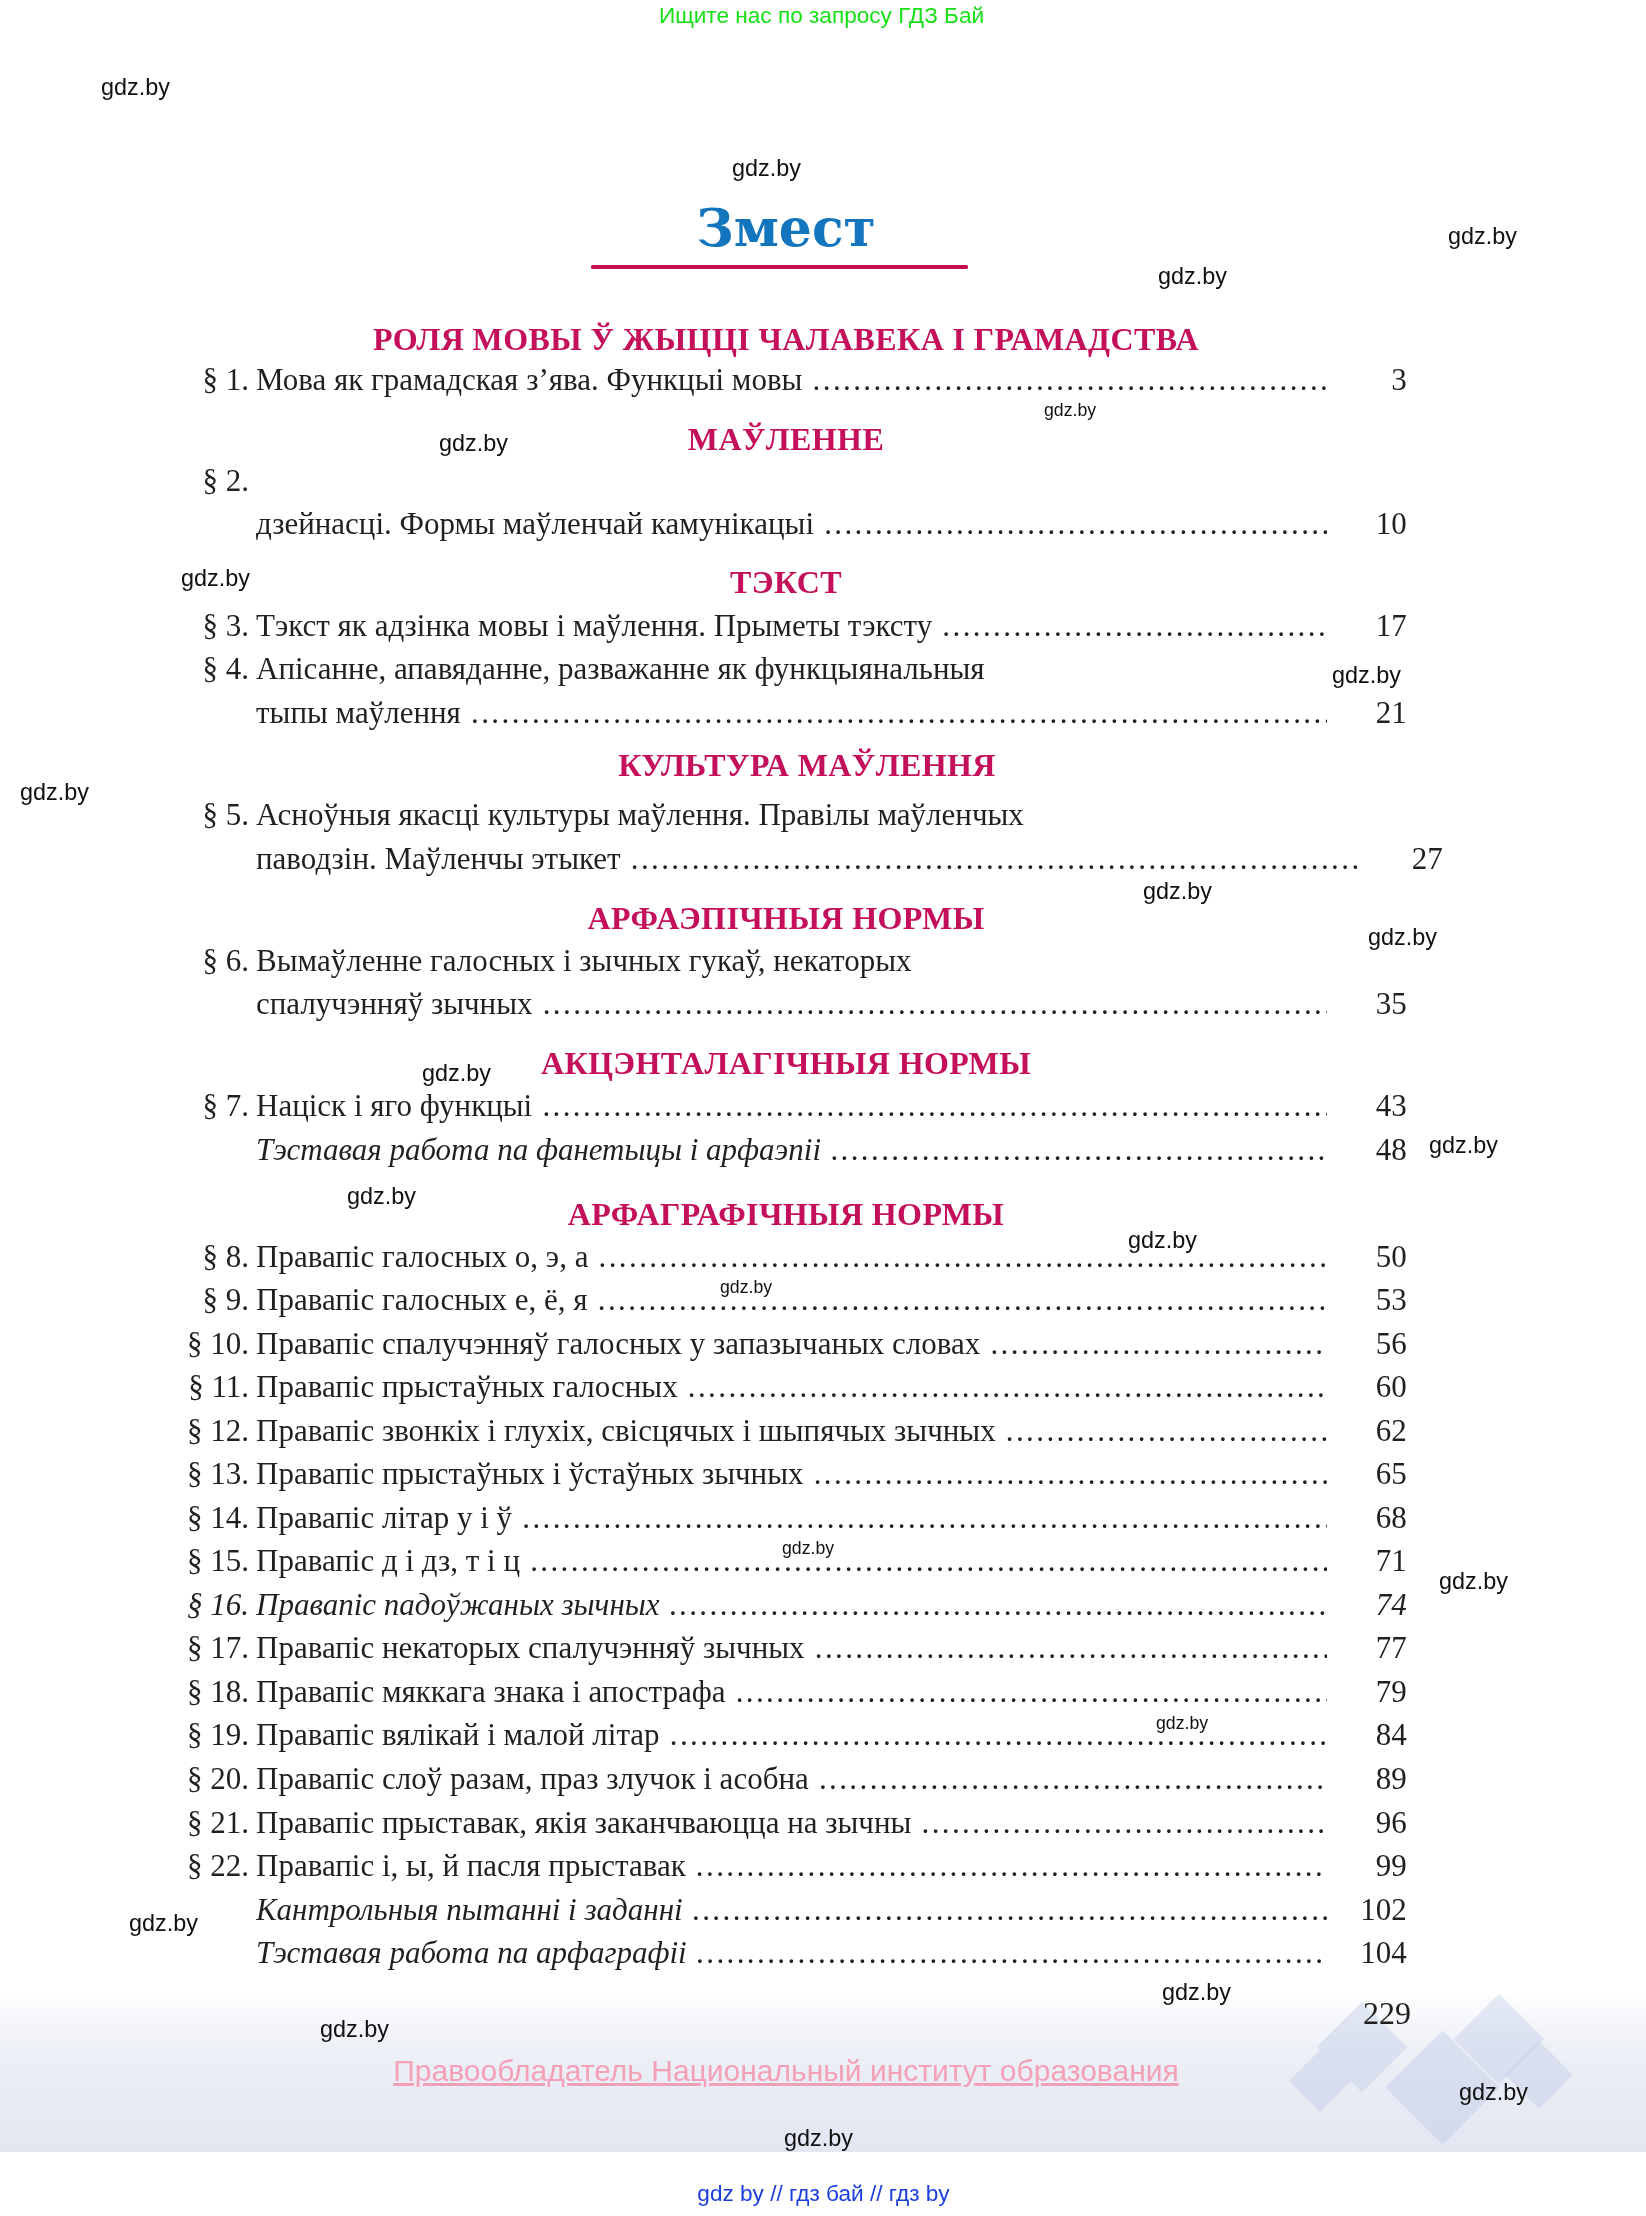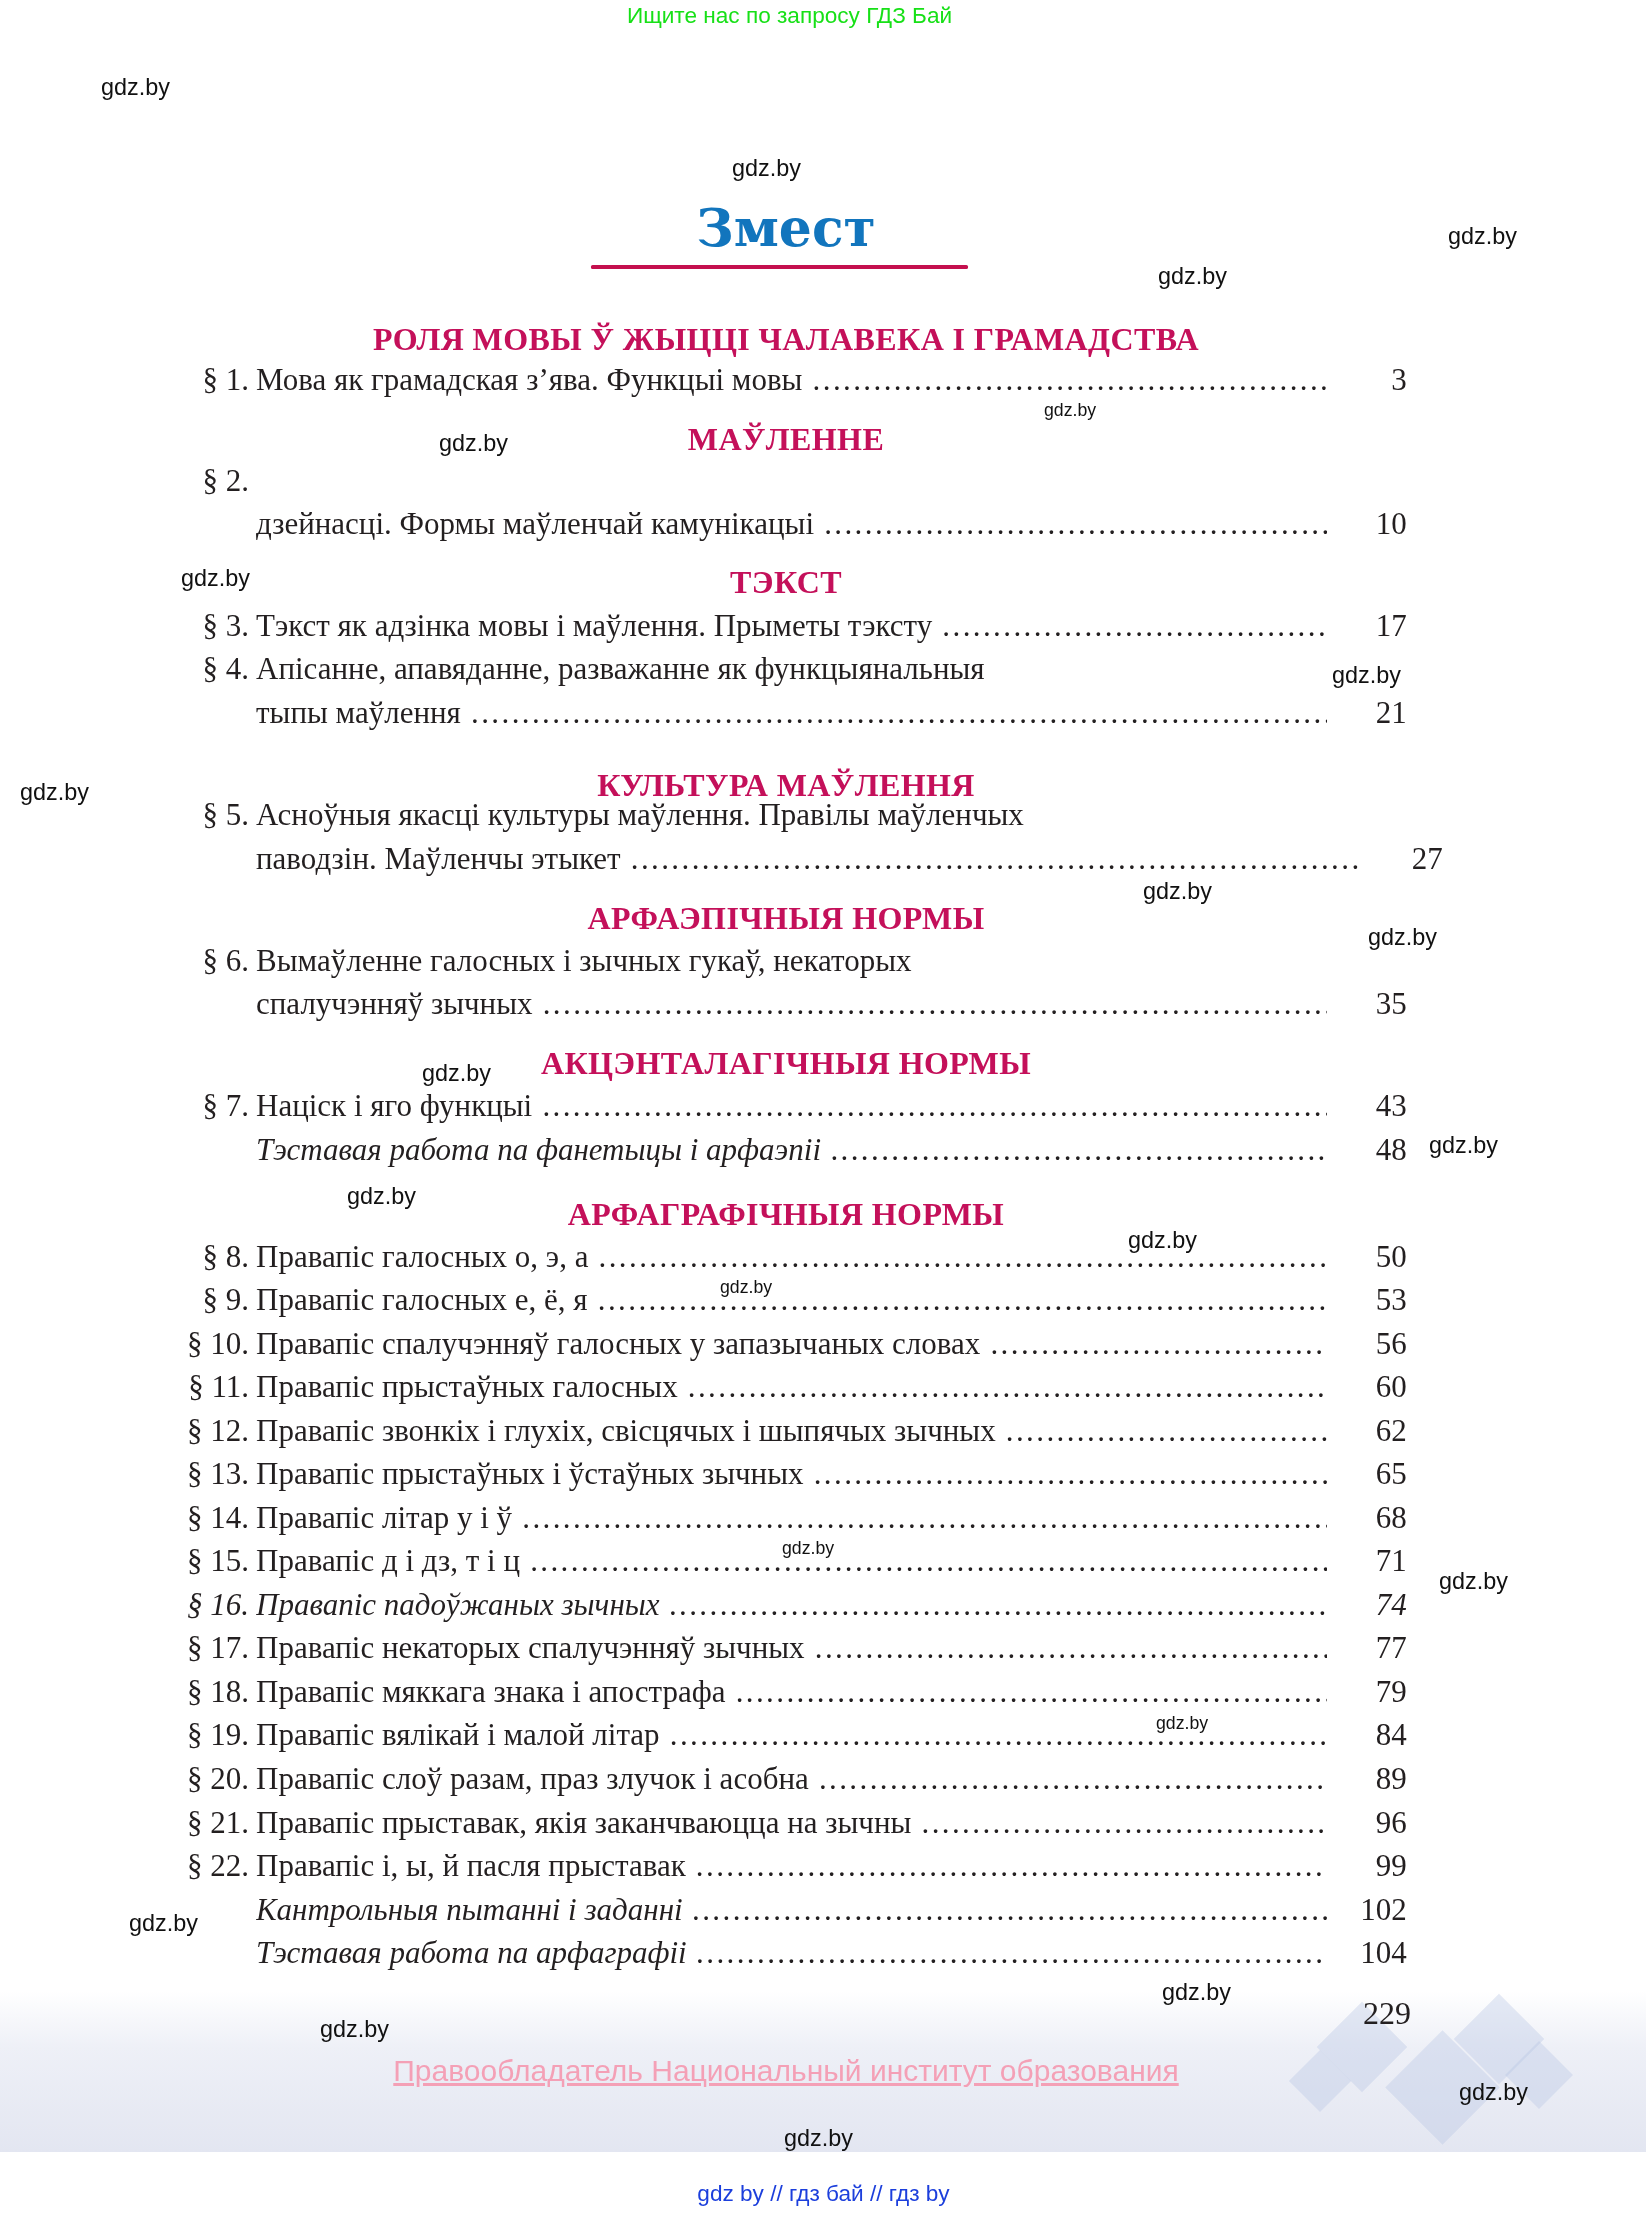--- a/index.html
+++ b/index.html
@@ -1,20 +1,20 @@
 <!DOCTYPE html>
 <html style="font-size:13px"><head>
 <meta charset="utf-8">
 <style>
   html, body { margin:0; padding:0; }
   body { width:1647px; height:2216px; position:relative; background:#ffffff; overflow:hidden; font-family:"DejaVu Serif", serif; color:#231f20; }
   .footer-bg { position:absolute; left:0; top:1991px; width:1647px; height:161px;
     background:linear-gradient(to bottom, rgba(255,255,255,1) 0%, #eef0f7 35%, #e3e6f1 100%); }
   .diamond { position:absolute; background:rgba(180,195,225,0.35); transform:rotate(45deg); }
-  .banner { position:absolute; top:3.2px; left:0; width:1579px; text-align:center; color:#17e017; font-family:"Liberation Sans", sans-serif; font-size:22.6px; }
+  .banner { position:absolute; top:3.2px; left:0; width:1579px; text-align:center; color:#17e017; font-family:"Liberation Sans", sans-serif; font-size:22.6px;padding-left:32px; }
   .wm { position:absolute; font-family:"Liberation Sans", sans-serif; font-size:23.4px; color:#111; }
   .wm.small { font-size:17.7px; }
   .title { position:absolute; top:197px; left:0; width:1572px; text-align:center; color:#1275bd; font-size:52px; font-weight:bold; font-family:"DejaVu Serif", serif; }
   .underline { position:absolute; top:265px; left:591px; width:377px; height:4px; background:#c4104e; border-radius:1.6px; }
   .section { position:absolute; left:0; width:1572px; text-align:center; color:#c4105a; font-family:"Liberation Serif", serif; font-weight:bold; font-size:32px; letter-spacing:0.4px; }
   .row { position:absolute; left:0; width:1418px; height:44px; font-size:31px; font-family:"Liberation Serif", serif; }
   .row .num { position:absolute; right:1169px; text-align:right; white-space:nowrap; }
   .row .txt { position:absolute; left:256px; right:91px; white-space:nowrap; overflow:hidden; }
   .row .txt.italic { font-style:italic; }
   .row .page { position:absolute; right:11.3px; text-align:right; width:89px; }
@@ -59,21 +59,21 @@
 <div class="wm" style="left:320px;top:2016px;">gdz.by</div>
 <div class="wm" style="left:1459px;top:2079px;">gdz.by</div>
 <div class="wm" style="left:784px;top:2125px;">gdz.by</div>
 
 <div class="title">Змест</div>
 <div class="underline"></div>
 
 <div class="section" style="top:321px;">РОЛЯ МОВЫ Ў ЖЫЦЦІ ЧАЛАВЕКА І ГРАМАДСТВА</div>
 <div class="section" style="top:421px;">МАЎЛЕННЕ</div>
 <div class="section" style="top:564px;">ТЭКСТ</div>
-<div class="section" style="top:767px;">КУЛЬТУРА МАЎЛЕННЯ</div>
+<div class="section" style="top:747px;padding-left:21px;">КУЛЬТУРА МАЎЛЕННЯ</div>
 <div class="section" style="top:900px;">АРФАЭПІЧНЫЯ НОРМЫ</div>
 <div class="section" style="top:1045px;">АКЦЭНТАЛАГІЧНЫЯ НОРМЫ</div>
 <div class="section" style="top:1196px;">АРФАГРАФІЧНЫЯ НОРМЫ</div>
 
 <div class="row" style="top:362px;">
   <span class="num">§ 1.</span>
   <span class="txt leader">Мова як грамадская з’ява. Функцыі мовы</span>
   <span class="page">3</span>
 </div>
 

